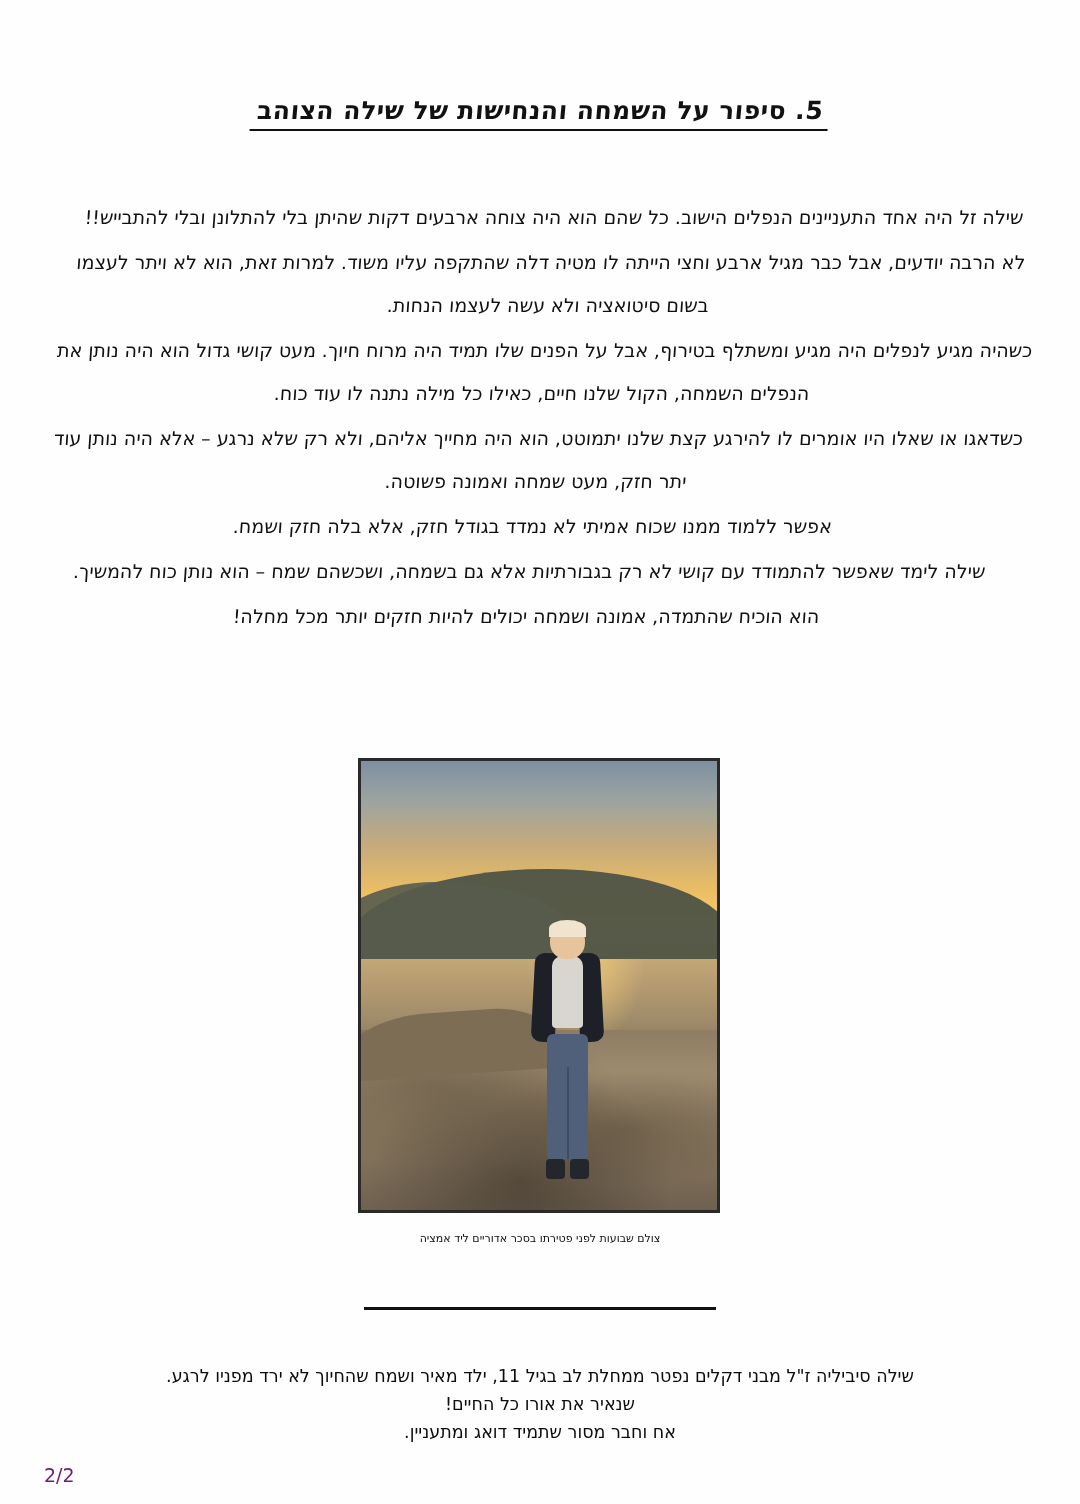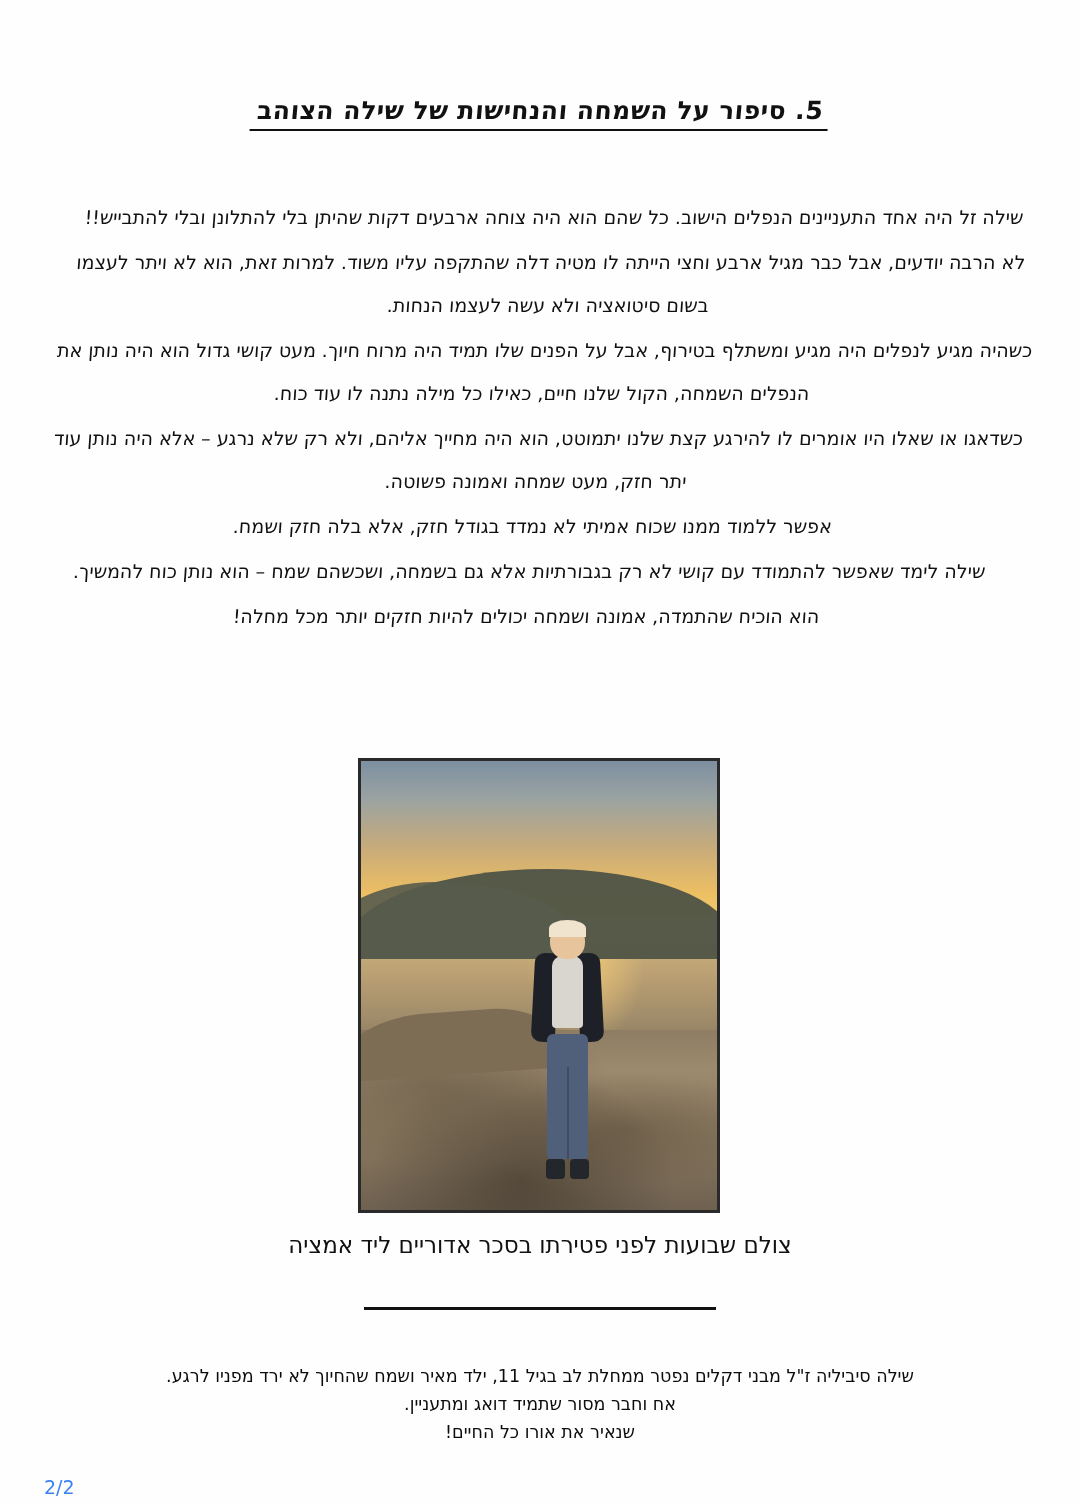--- a/index.html
+++ b/index.html
@@ -190,21 +190,21 @@
   }
 
   .caption {
     position: absolute;
     top: 1232px;
     left: 0;
     right: 0;
     text-align: center;
     direction: rtl;
     font-family: "DejaVu Sans", sans-serif;
-    font-size: 23px;
+    font-size: 11px;
     color: #111;
   }
 
   .divider {
     position: absolute;
     top: 1307px;
     left: 50%;
     transform: translateX(-50%);
     width: 352px;
     border-top: 3px solid #111;
@@ -221,24 +221,24 @@
     font-family: "DejaVu Sans", sans-serif;
     font-size: 17.5px;
     line-height: 28px;
     color: #0c0c0c;
   }
   .footer p { margin: 0; }
 
   .page-number {
     position: absolute;
     left: 44px;
-    bottom: 6px;
+    bottom: 18px;
     font-family: "DejaVu Sans", sans-serif;
     font-size: 19px;
-    color: #3b82f6;
+    color: #701a75;
   }
 </style>
 </head>
 <body>
 
 <div class="page">
 
   <div class="title-wrap">
     <div class="doc-title">5. סיפור על השמחה והנחישות של שילה הצוהב</div>
   </div>
@@ -274,19 +274,19 @@
       <div class="shoeR"></div>
     </div>
   </div>
 
   <div class="caption">צולם שבועות לפני פטירתו בסכר אדוריים ליד אמציה</div>
 
   <div class="divider"></div>
 
   <div class="footer">
     <p>שילה סיביליה ז"ל מבני דקלים נפטר ממחלת לב בגיל 11, ילד מאיר ושמח  שהחיוך לא ירד מפניו לרגע.</p>
+    <p>שנאיר את אורו כל החיים!</p>
     <p>אח וחבר מסור שתמיד דואג ומתעניין.</p>
-    <p>שנאיר את אורו כל החיים!</p>
   </div>
 
   <div class="page-number">2/2</div>
 
 </div>
 
 </body></html>

